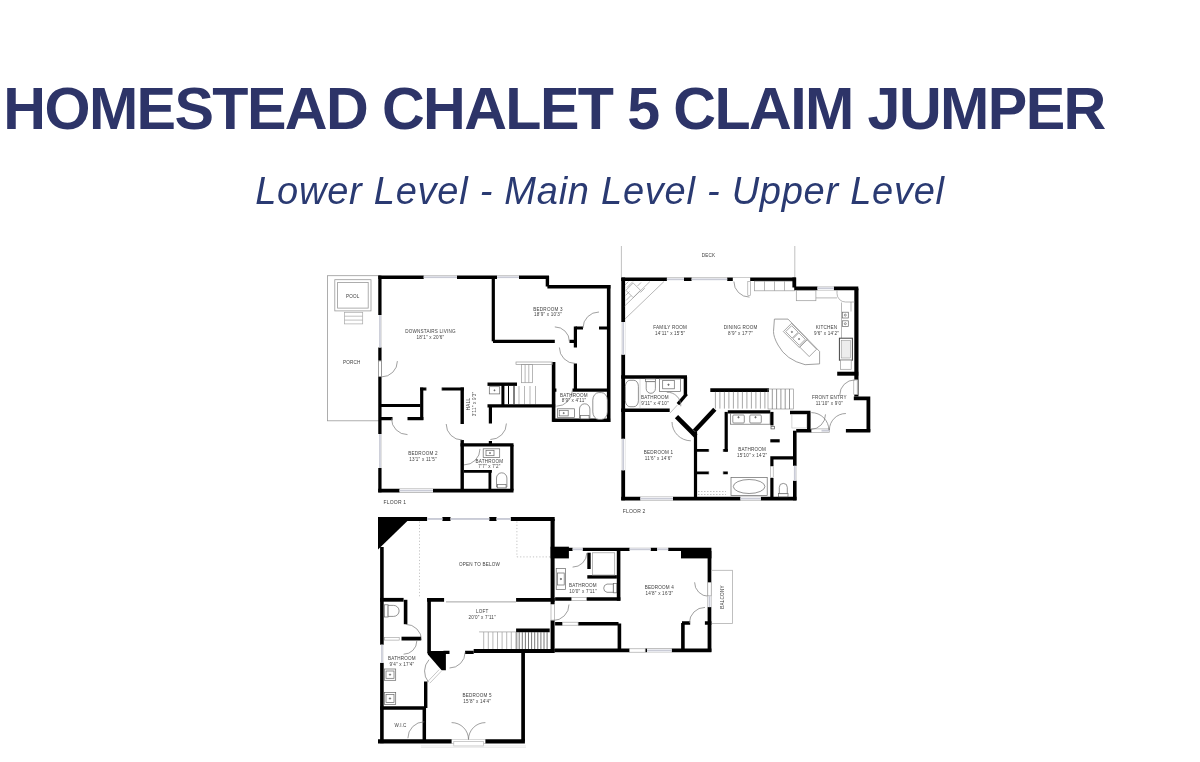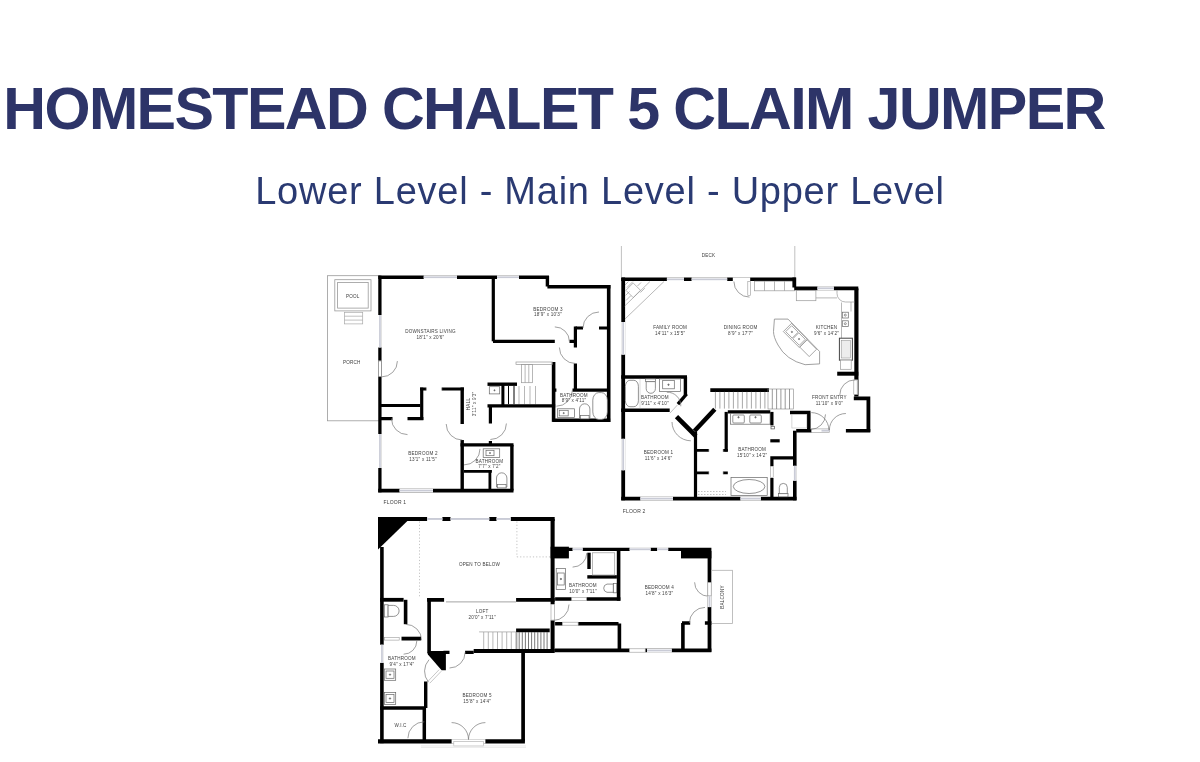--- a/index.html
+++ b/index.html
@@ -1,21 +1,21 @@
 <!DOCTYPE html>
 <html><head>
 <meta charset="utf-8">
 <style>
   html,body{margin:0;padding:0;background:#ffffff;}
   body{width:1200px;height:762px;position:relative;overflow:hidden;
        font-family:"Liberation Sans", sans-serif;}
   .title{position:absolute;left:0;top:79px;width:1108px;text-align:center;
          color:#2d3468;font-weight:bold;font-size:59.2px;letter-spacing:-1.6px;line-height:1;}
   .subtitle{position:absolute;left:0;top:172px;width:1200px;text-align:center;
-         color:#2a3a72;font-weight:normal;font-size:38px;letter-spacing:0.75px;line-height:1;}
+         color:#2a3a72;font-weight:normal;font-size:38px;letter-spacing:0.75px;line-height:1;font-style:italic;}
   svg{position:absolute;left:0;top:0;}
   text{font-family:"Liberation Sans", sans-serif;fill:#3d3d3d;}
   .rm{font-size:4.6px;letter-spacing:0.2px;}
   .fl{font-size:5px;letter-spacing:0.2px;}
 </style>
 </head>
 <body>
 
 <div class="title">HOMESTEAD CHALET 5 CLAIM JUMPER</div>
 

